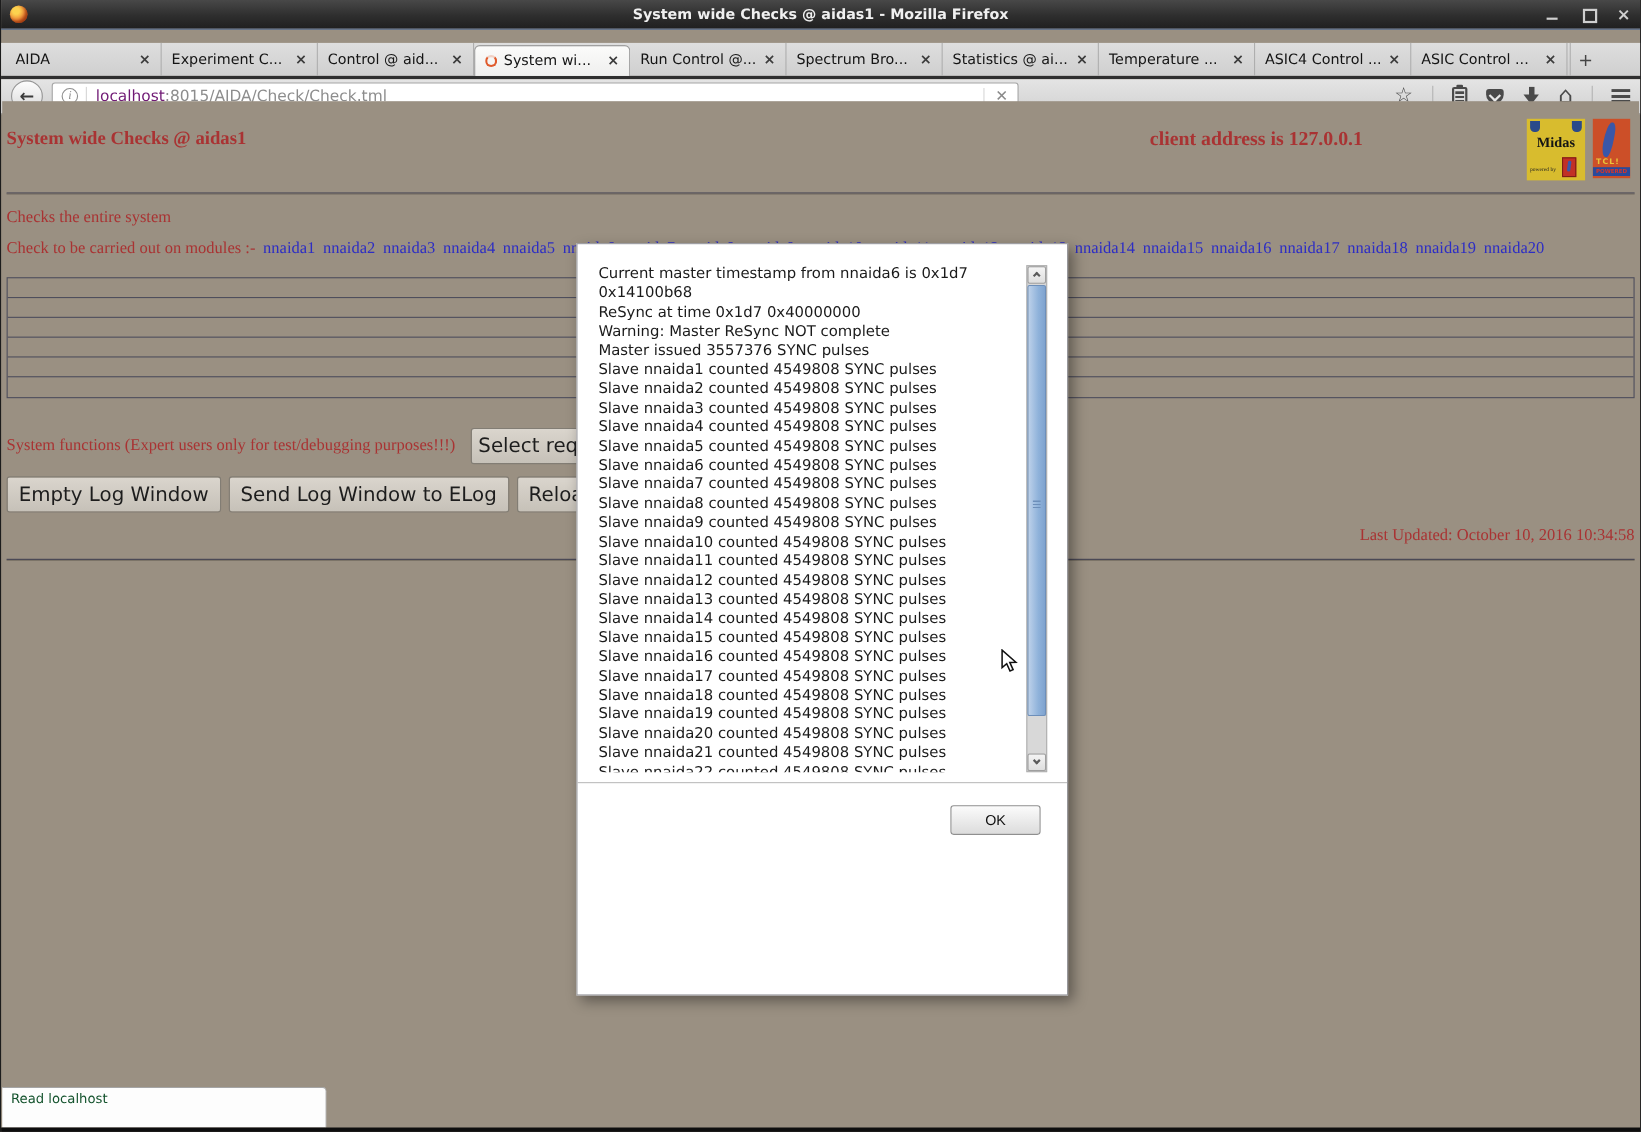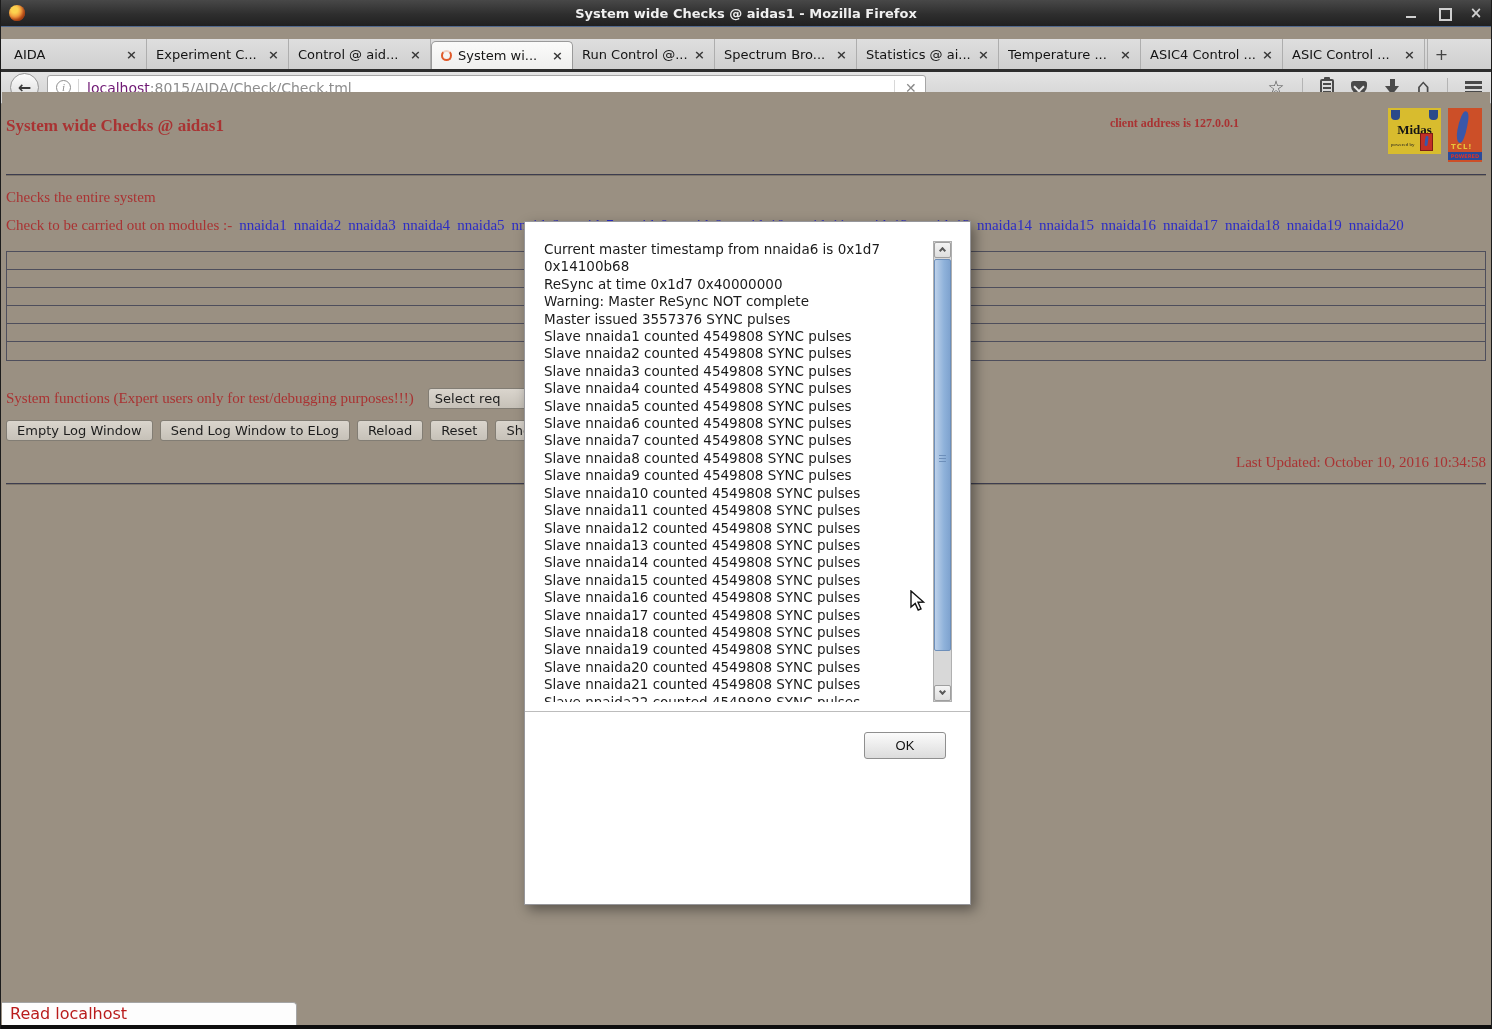--- a/index.html
+++ b/index.html
@@ -75,23 +75,23 @@
   .dlarrow::before { content:""; position:absolute; left:6px; top:0; width:5px; height:8px; background:#4a4a4a; }
   .dlarrow::after { content:""; position:absolute; left:1px; top:7px; border:7px solid transparent; border-top:9px solid #4a4a4a; }
   .burger { width:17px; height:13px; background:repeating-linear-gradient(#4a4a4a 0 3px, transparent 3px 5px); }
 
   
   .content { position:absolute; top:92px; left:1px; right:1px; bottom:0; background:#9a9082; padding:0 4px; }
   .serif { font-family:"Liberation Serif","DejaVu Serif",serif; }
   .red { color:#a93333; }
   .hdrrow { display:flex; padding-top:24px; align-items:flex-start; }
   .pgtitle { font-size:17px; font-weight:bold; flex:1; }
-  .client { font-size:12px; font-weight:bold; margin-right:247px; white-space:nowrap; }
+  .client { font-size:18px; font-weight:bold; margin-right:247px; white-space:nowrap; }
   .logos { position:absolute; top:16px; right:8px; display:flex; gap:7px; }
-  .midas { width:53px; height:46px; background:#d8bc2e; position:relative; font-family:"Liberation Serif",serif; }
+  .midas { width:53px; height:56px; background:#d8bc2e; position:relative; font-family:"Liberation Serif",serif; }
   .midas .shield { position:absolute; top:2px; width:9px; height:10px; background:#2a4a8a; border-radius:0 0 4px 4px; }
   .midas .sl{ left:3px; } .midas .sr{ right:3px; }
   .midas .mtxt { position:absolute; top:14px; left:0; right:0; text-align:center; font-weight:bold; font-size:13px; color:#151515; }
   .midas .msub { position:absolute; bottom:7px; left:3px; font-size:5px; color:#222; }
   .midas .badge { position:absolute; bottom:3px; right:8px; width:13px; height:18px; background:#c23026; border:1px solid #7d1d16; }
   .midas .badge::after { content:""; position:absolute; left:4px; top:2px; width:3px; height:10px; background:#3a57a8; border-radius:2px; transform:rotate(8deg); }
   .tcl { width:34px; height:54px; background:#cc4f28; position:relative; overflow:hidden; }
   .tcl .quill { position:absolute; left:10px; top:3px; width:9px; height:32px; background:#3a57a8;
                 border-radius:60% 40% 50% 50%/70% 30% 60% 40%; transform:rotate(10deg); }
   .tcl .ttxt { position:absolute; bottom:11px; left:3px; font-size:7px; font-weight:bold; color:#e8c43a; letter-spacing:1px; }
@@ -100,23 +100,23 @@
   hr.rule { border:none; border-top:1px solid #3d3d4f; border-bottom:1px solid #7c7468; height:0; }
   .hr1 { margin-top:38px; } .hr2 { margin-top:12px; }
   .center-head { margin-top:13px; text-align:left; font-size:15px; }
   .modline { margin-top:11px; font-size:15px; white-space:nowrap; }
   .modlink { color:#2d2dc4; margin-left:7px; cursor:pointer; }
   .ctable { margin-top:17px; border:1px solid #4e4e5c; }
   .trow { height:18px; border-bottom:1px solid #4e4e5c; }
   .trow:last-child { border-bottom:none; }
   .sysrow { margin-top:27px; display:flex; align-items:center; }
   .sysrow .syslabel { font-size:15px; }
-  .gtkbtn { font-family:"DejaVu Sans","Liberation Sans",sans-serif; font-size:13px; color:#1d1d1d;
+  .gtkbtn { font-family:"DejaVu Sans","Liberation Sans",sans-serif; font-size:18px; color:#1d1d1d;
             background:linear-gradient(#dad5cd,#c6c1b8); border:1px solid #827d74; border-radius:3px;
-            height:21px; padding:0 10px; white-space:nowrap; }
+            height:33px; padding:0 10px; white-space:nowrap; }
   .selectbtn { margin-left:14px; width:122px; text-align:left; padding:0 6px; overflow:hidden; }
   .btnrow { margin-top:11px; display:flex; gap:7px; }
   .lastupd { margin-top:13px; text-align:right; font-size:15px; }
 
   
   .dialog { position:absolute; left:523px; top:221px; width:447px; height:684px; background:#fff;
             border:1px solid #97979b; box-shadow:4px 5px 12px rgba(0,0,0,.4); z-index:40; }
   .dlg-lines { position:absolute; left:19px; top:19px; width:388px; height:461px; overflow:hidden;
                font-size:13.5px; line-height:17.4px; color:#1b1b1b; white-space:nowrap; }
   .dlg-scroll { position:absolute; left:408px; top:19px; width:19px; height:461px; background:#d8d8d8;
@@ -134,23 +134,23 @@
               background:repeating-linear-gradient(#6d8fba 0 1px, transparent 1px 3px); }
   .dlg-sep { position:absolute; left:0; right:0; top:489px; border-top:1px solid #bcbcbc; }
   .okbtn { position:absolute; left:339px; top:510px; width:82px; height:27px;
            background:linear-gradient(#fbfbfb,#dcdcdc); border:1px solid #8f8f8f; border-radius:3px;
            font-size:13px; color:#111; }
 
   
   .cursor { position:absolute; left:908px; top:590px; z-index:99; }
 
   
-  .statuspop { position:absolute; left:1px; bottom:4px; width:295px; height:23px; background:#fdfdfd;
+  .statuspop { position:absolute; left:1px; bottom:4px; width:295px; height:37px; background:#fdfdfd;
                border:1px solid #a5a5a5; border-left:none; border-bottom:none; border-radius:0 4px 0 0;
-               font-size:16px; color:#b91c1c; line-height:21px; padding-left:8px; z-index:60; }
+               font-size:12px; color:#14532d; line-height:21px; padding-left:8px; z-index:60; }
   .bottomstrip { position:absolute; left:0; bottom:0; width:100%; height:4px; background:#0e0e0e; z-index:70; }
 </style>
 </head>
 <body>
 
 <div class="window">
 
   <div class="titlebar">
     <span class="fx-logo"></span>
     <span class="wtitle">System wide Checks @ aidas1 - Mozilla Firefox</span>

